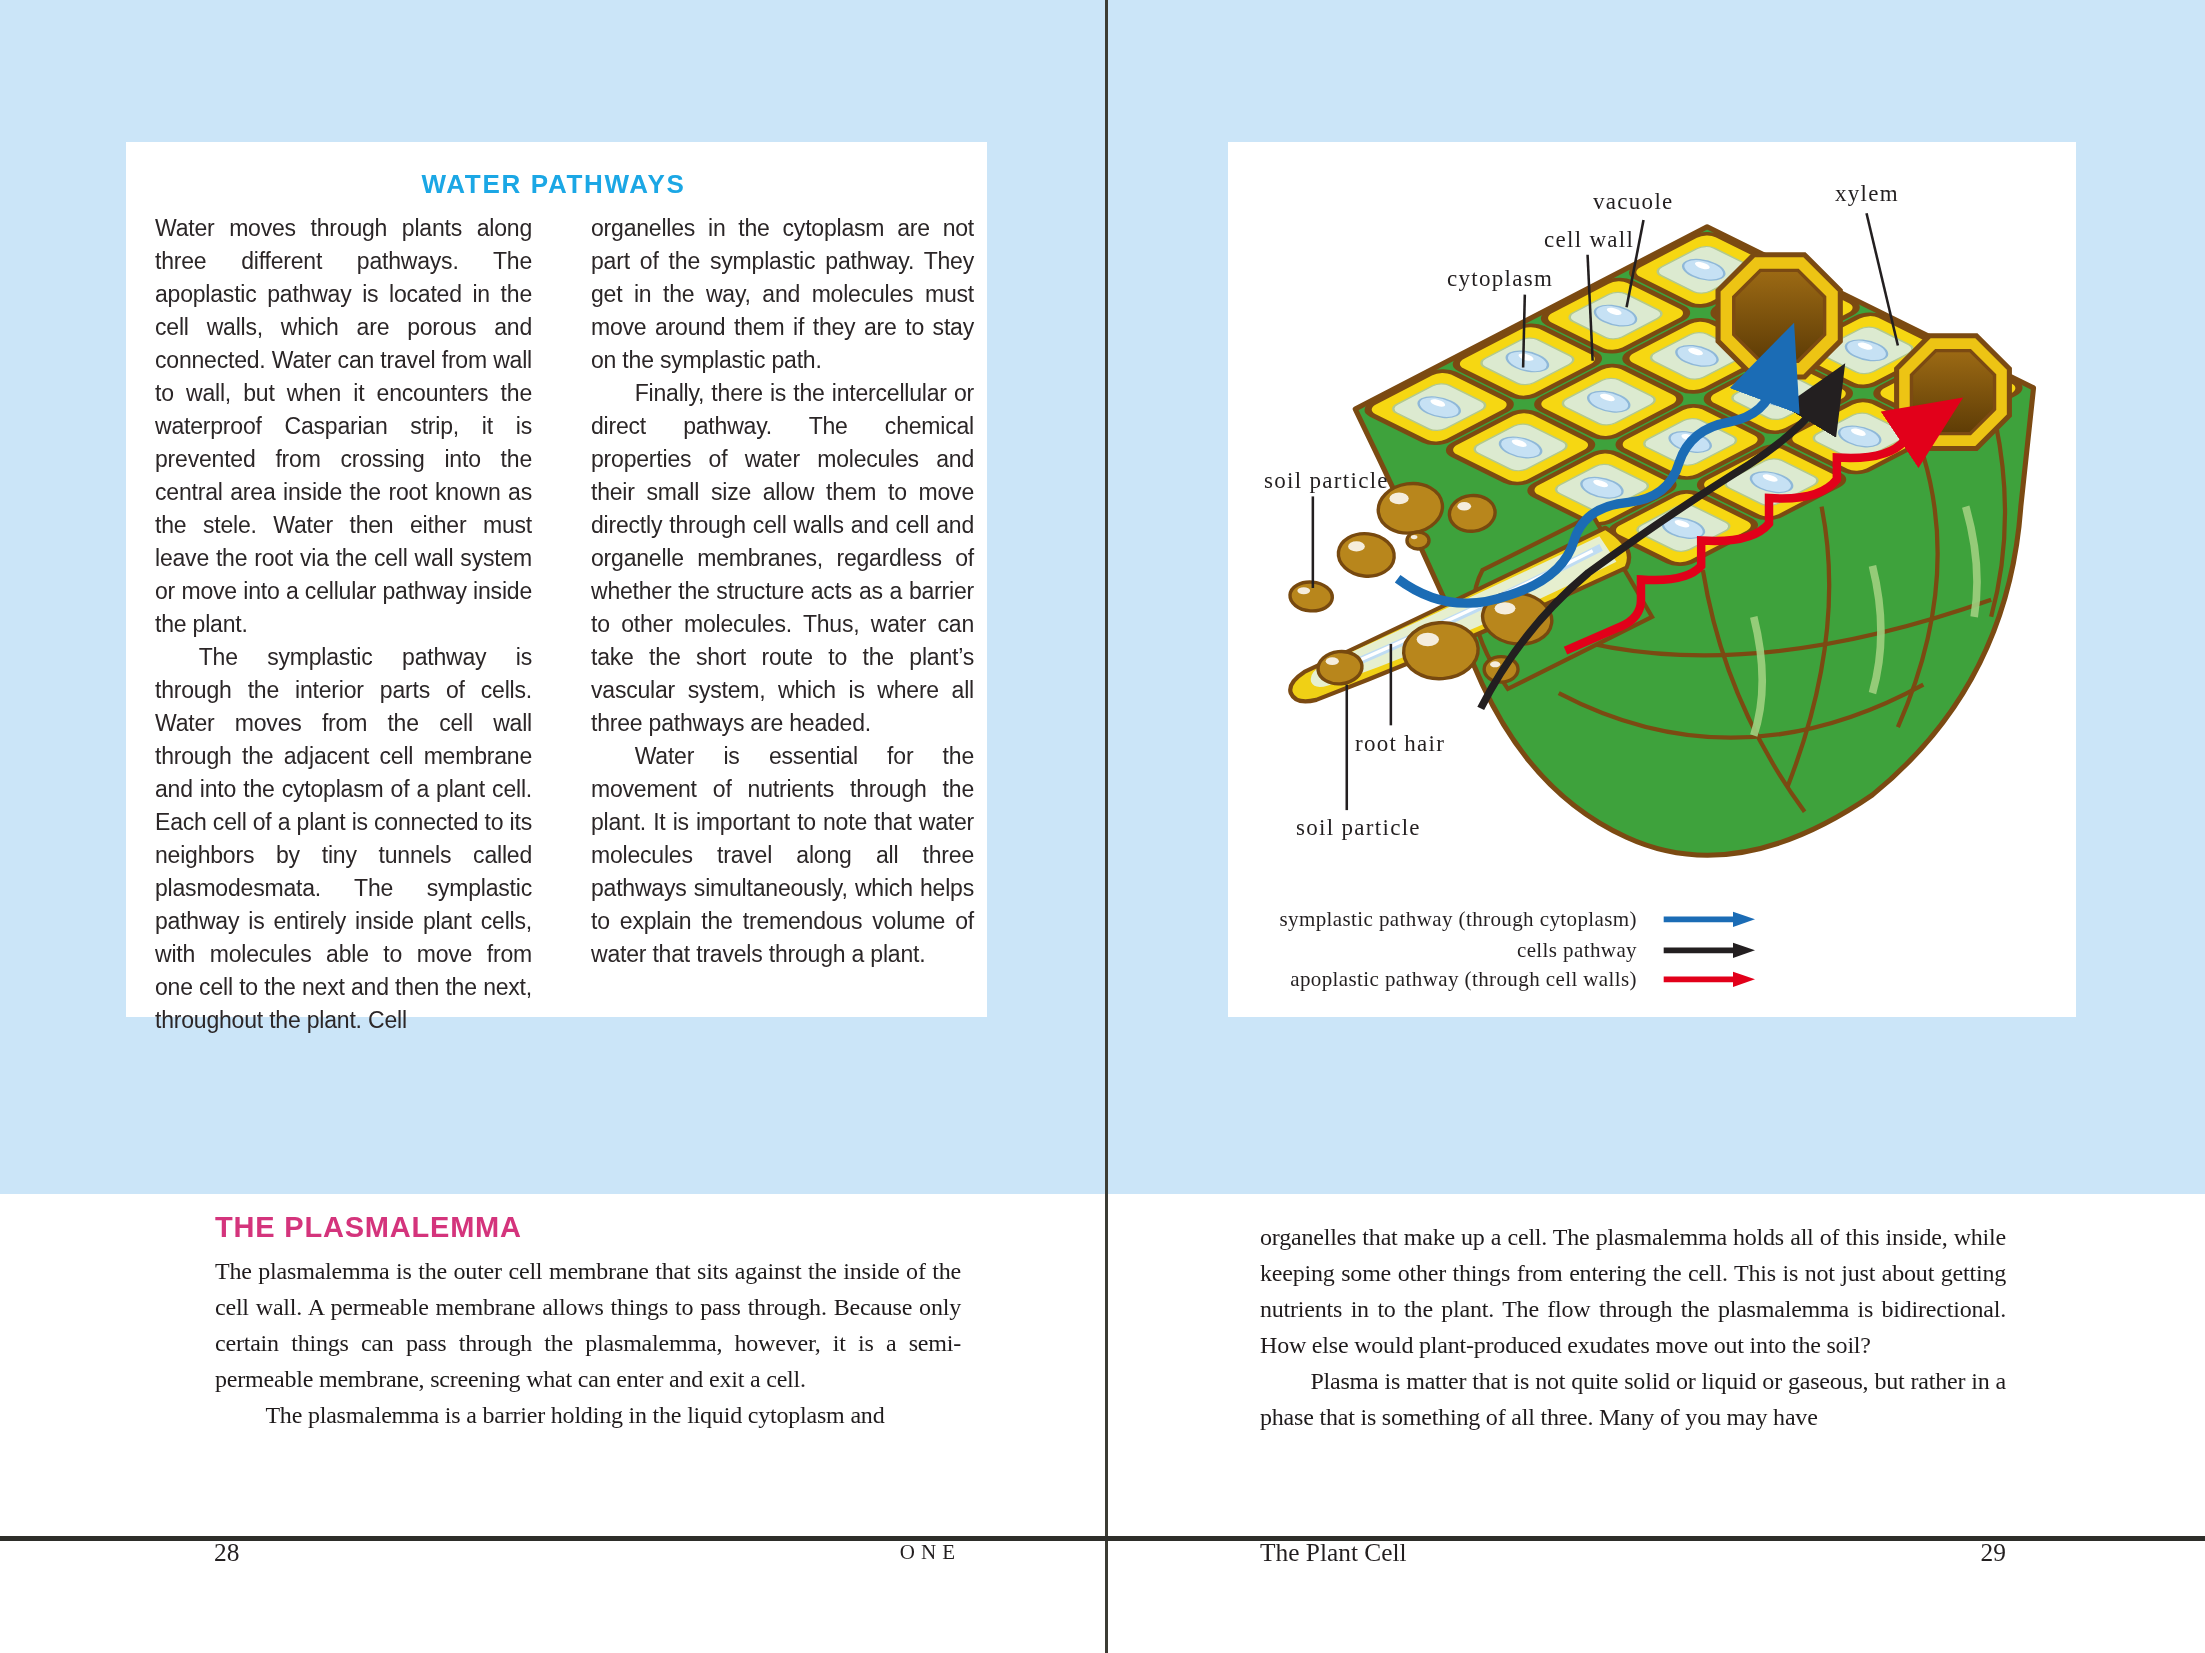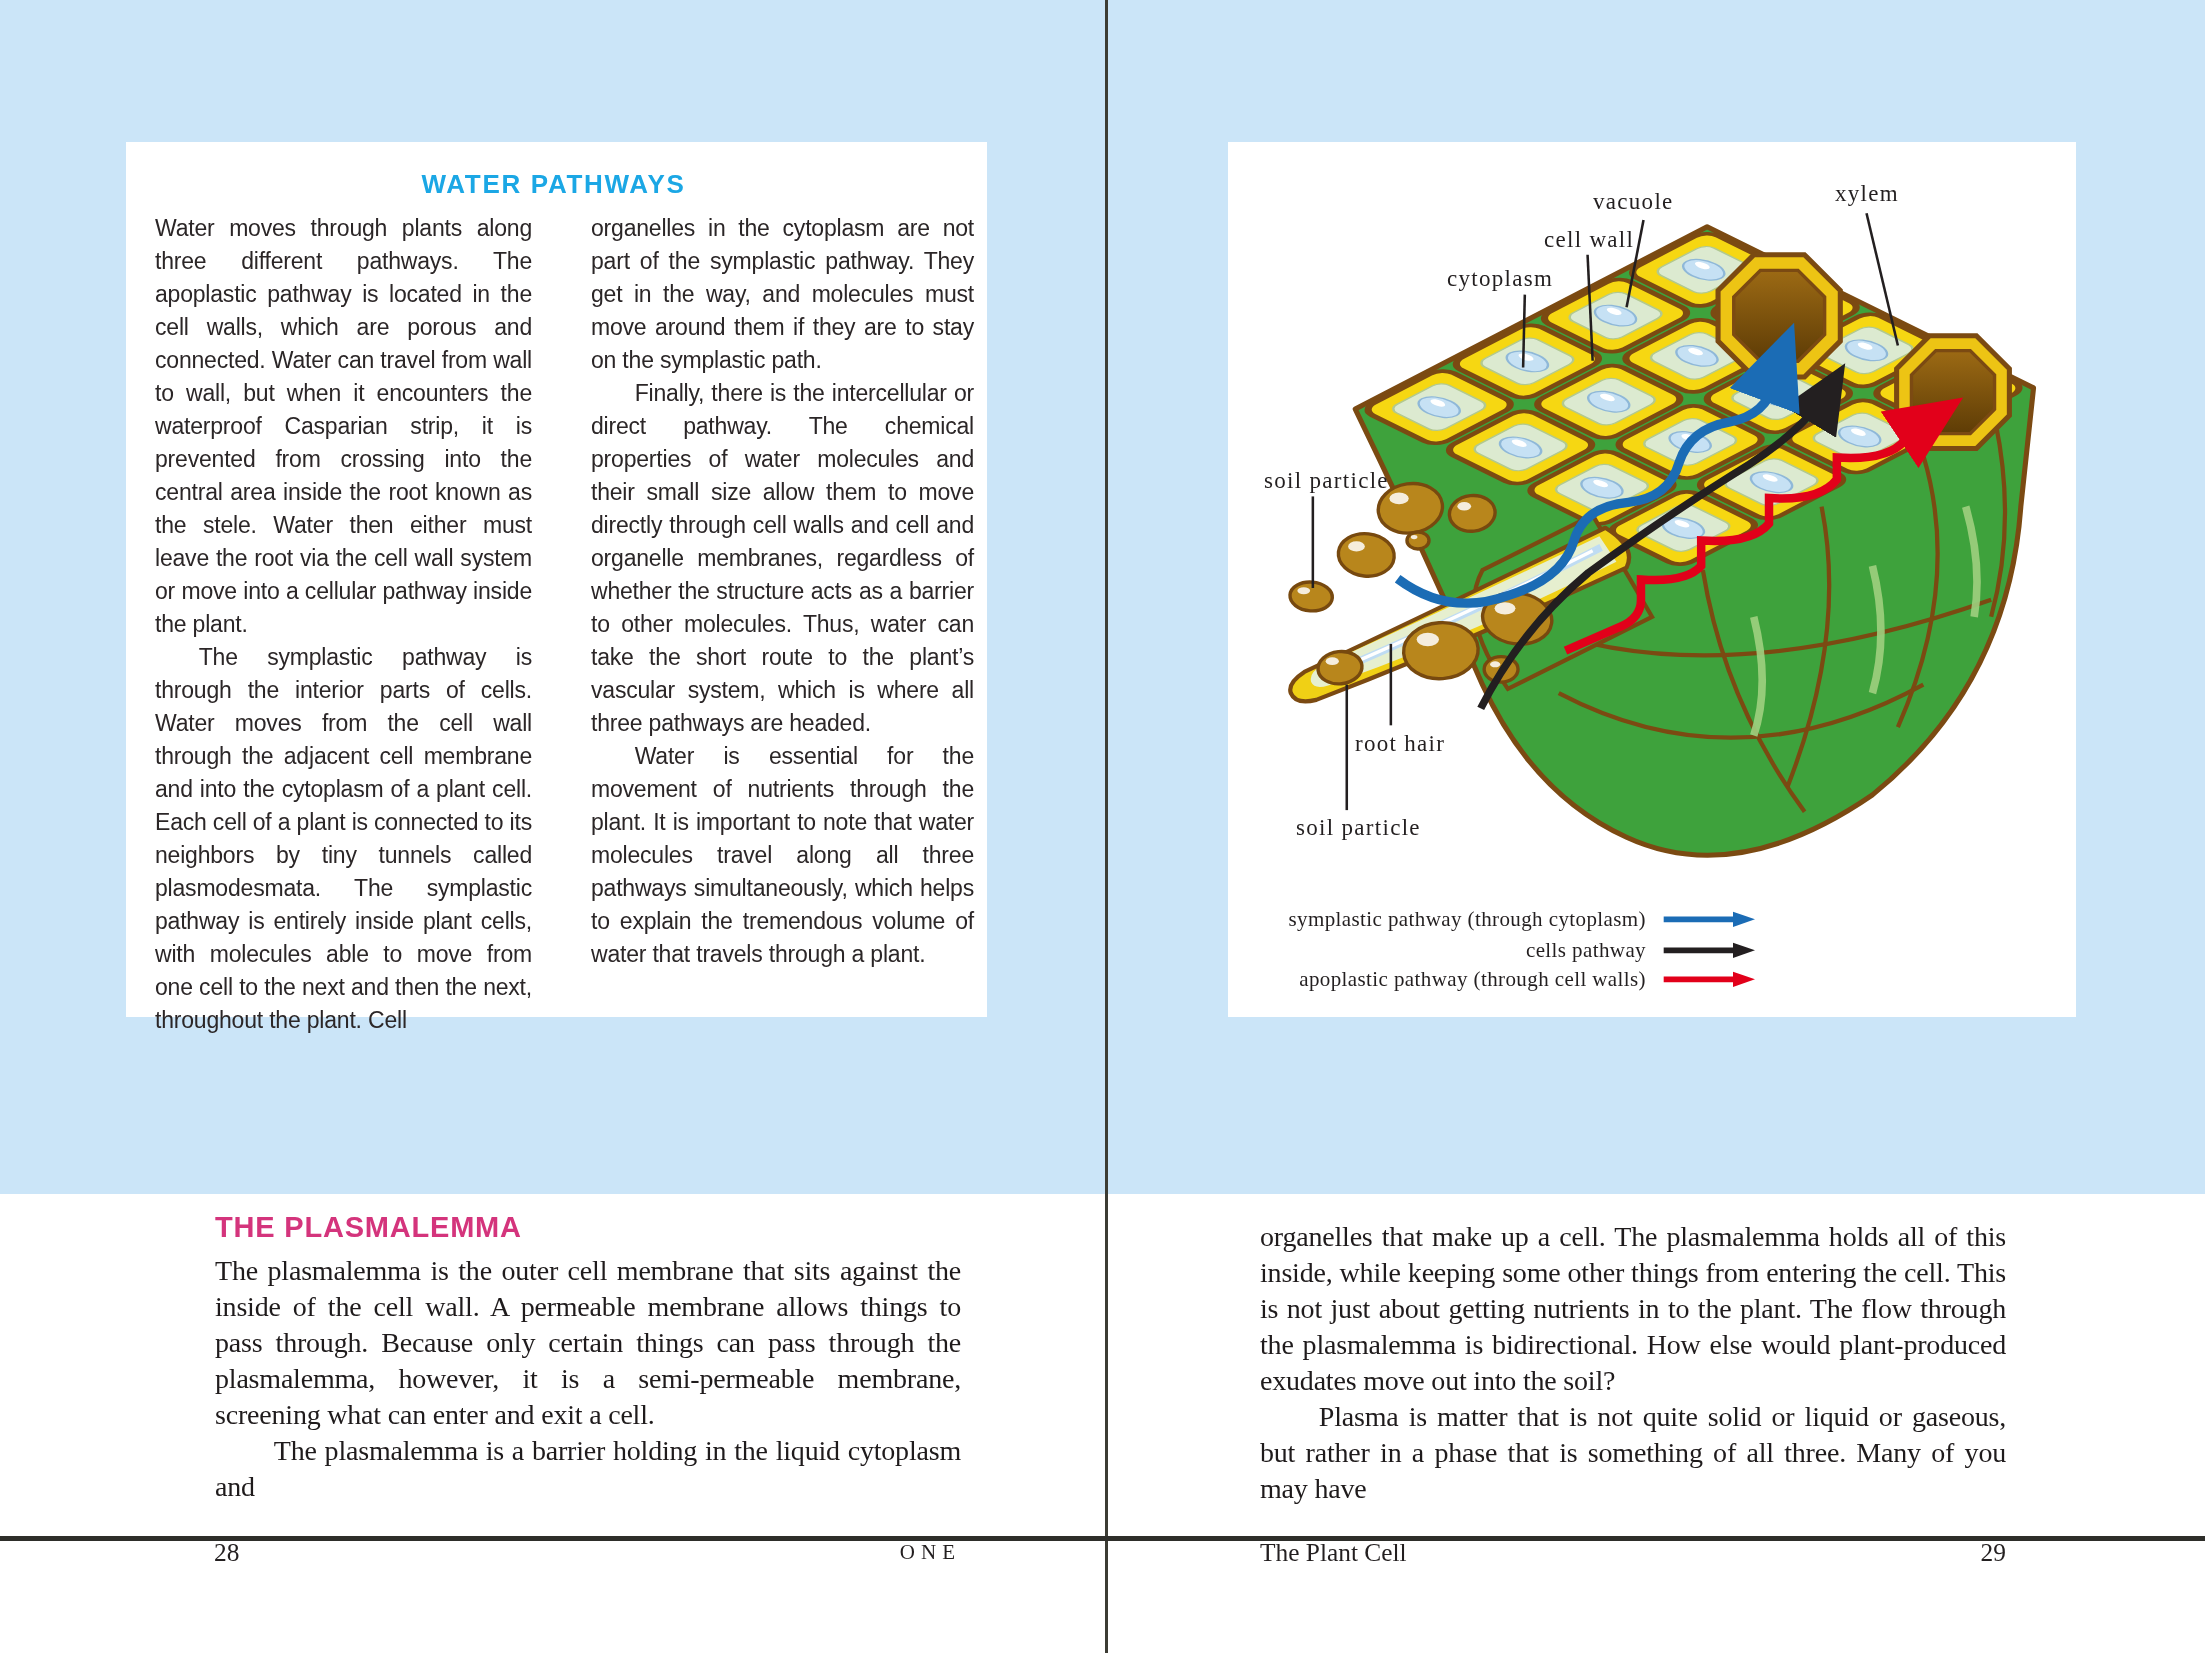--- a/index.html
+++ b/index.html
@@ -14,30 +14,30 @@
   .article-title{position:absolute;left:29px;top:27px;width:797px;text-align:center;
     font-family:"Liberation Sans",sans-serif;font-weight:bold;font-size:26px;letter-spacing:1.7px;color:#1ba7e5;}
   .col{position:absolute;top:70px;font-family:"Liberation Sans",sans-serif;font-size:23px;line-height:33px;
     text-align:justify;color:#2b2627;letter-spacing:-0.2px;}
   .col p{margin:0;}
   .col p + p{text-indent:1.9em;}
   .col-1{left:29px;width:377px;}
   .col-2{left:465px;width:383px;}
   .fig-label{position:absolute;font-family:"Liberation Serif",serif;font-size:23px;letter-spacing:1.3px;color:#231f20;white-space:nowrap;}
   .fig-caption{position:absolute;left:640px;top:663px;width:185px;font-size:24.6px;line-height:28px;color:#231f20;}
-  .legend-row{position:absolute;right:321px;display:flex;align-items:center;gap:16px;height:25.4px;text-align:right;}
+  .legend-row{position:absolute;right:321px;display:flex;align-items:center;gap:25px;height:25.4px;text-align:right;}
   .legend-label{font-family:"Liberation Serif",serif;font-size:21px;letter-spacing:0.4px;white-space:nowrap;}
   .legend-arrow{flex:0 0 auto;display:block;}
   .fig-art{position:absolute;left:0;top:0;}
   .section-block{position:absolute;width:746px;}
   .section-left{left:215px;top:1211px;}
   .section-right{left:1260px;top:1219px;}
   .section-title{margin:0 0 10.2px 0;font-family:"Liberation Sans",sans-serif;font-weight:bold;font-size:29px;
     letter-spacing:0.8px;color:#d4347c;line-height:32px;}
-  .serif-body p{margin:0;font-size:28px;line-height:36px;text-align:justify;color:#1f1b1c;letter-spacing:-0.2px;}
+  .serif-body p{margin:0;font-size:24px;line-height:36px;text-align:justify;color:#1f1b1c;letter-spacing:-0.2px;}
   .serif-body p + p{text-indent:2.1em;}
   .footer-item{position:absolute;top:1535px;font-size:25.4px;line-height:34px;color:#231f20;}
   .footer-pagenum-left{left:214px;}
   .footer-chapter{left:859px;width:102px;text-align:right;font-size:21px;letter-spacing:6px;}
   .footer-booktitle{left:1260px;}
   .footer-pagenum-right{left:1921px;width:85px;text-align:right;}
 </style>
 </head>
 <body>
 

